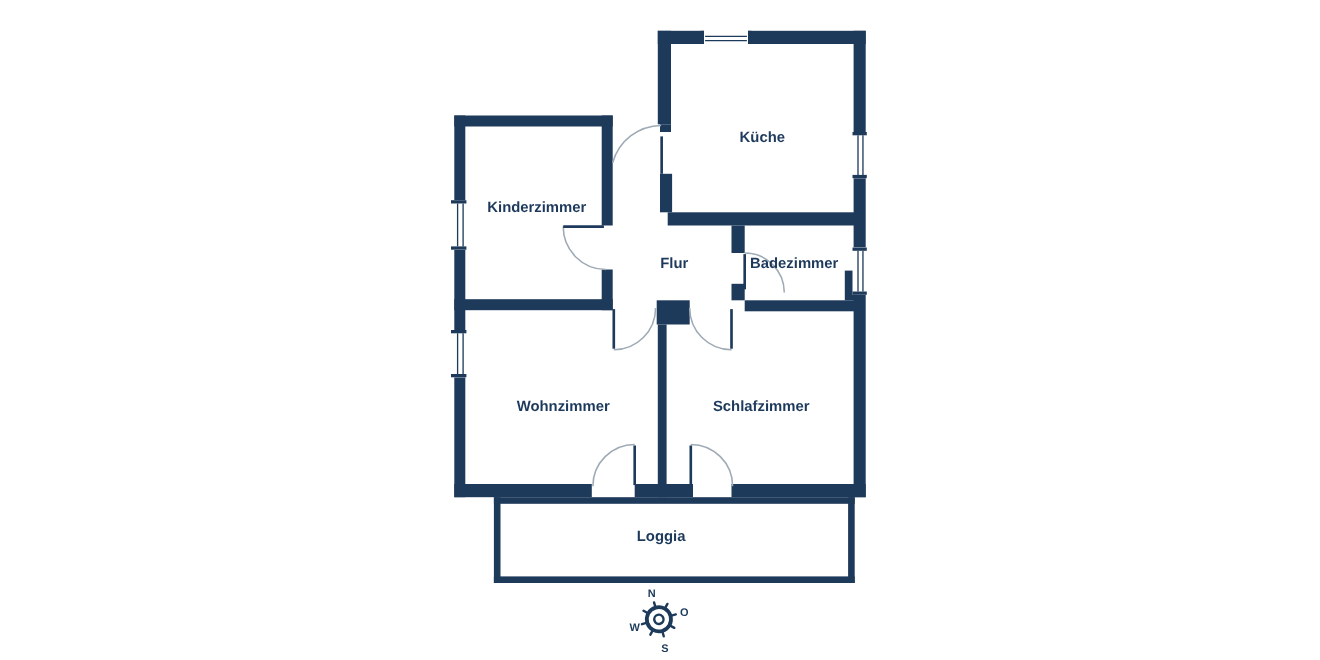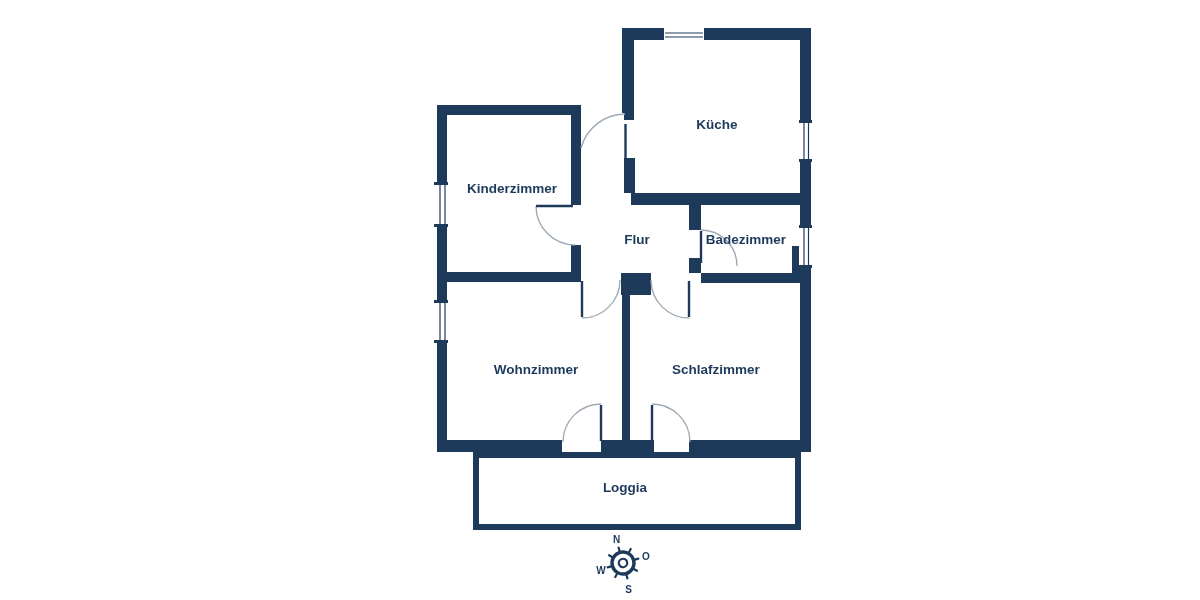--- a/index.html
+++ b/index.html
@@ -1,19 +1,18 @@
 <!DOCTYPE html>
 <html><head>
 <meta charset="utf-8">
 <style>
   html,body{margin:0;padding:0;background:#ffffff;}
   .canvas{
     position:relative;width:1020px;height:600px;background:#ffffff;overflow:hidden;
     font-family:"Liberation Sans",sans-serif;
-    margin-left:24px;
   }
   svg{position:absolute;left:0;top:0;}
   .wall{fill:#1e3a5b;stroke:none;}
   .win-base{fill:#ffffff;stroke:none;}
   .win-cap{fill:#1e3a5b;stroke:none;}
   .win-line{stroke:#1e3a5b;stroke-width:1.2;fill:none;}
   .door-leaf{stroke:#1e3a5b;stroke-width:2.4;fill:none;}
   .door-arc{stroke:#9eaab6;stroke-width:1.4;fill:none;}
   .room-label{
     fill:#1d3a5c;font-size:13.5px;font-weight:600;

